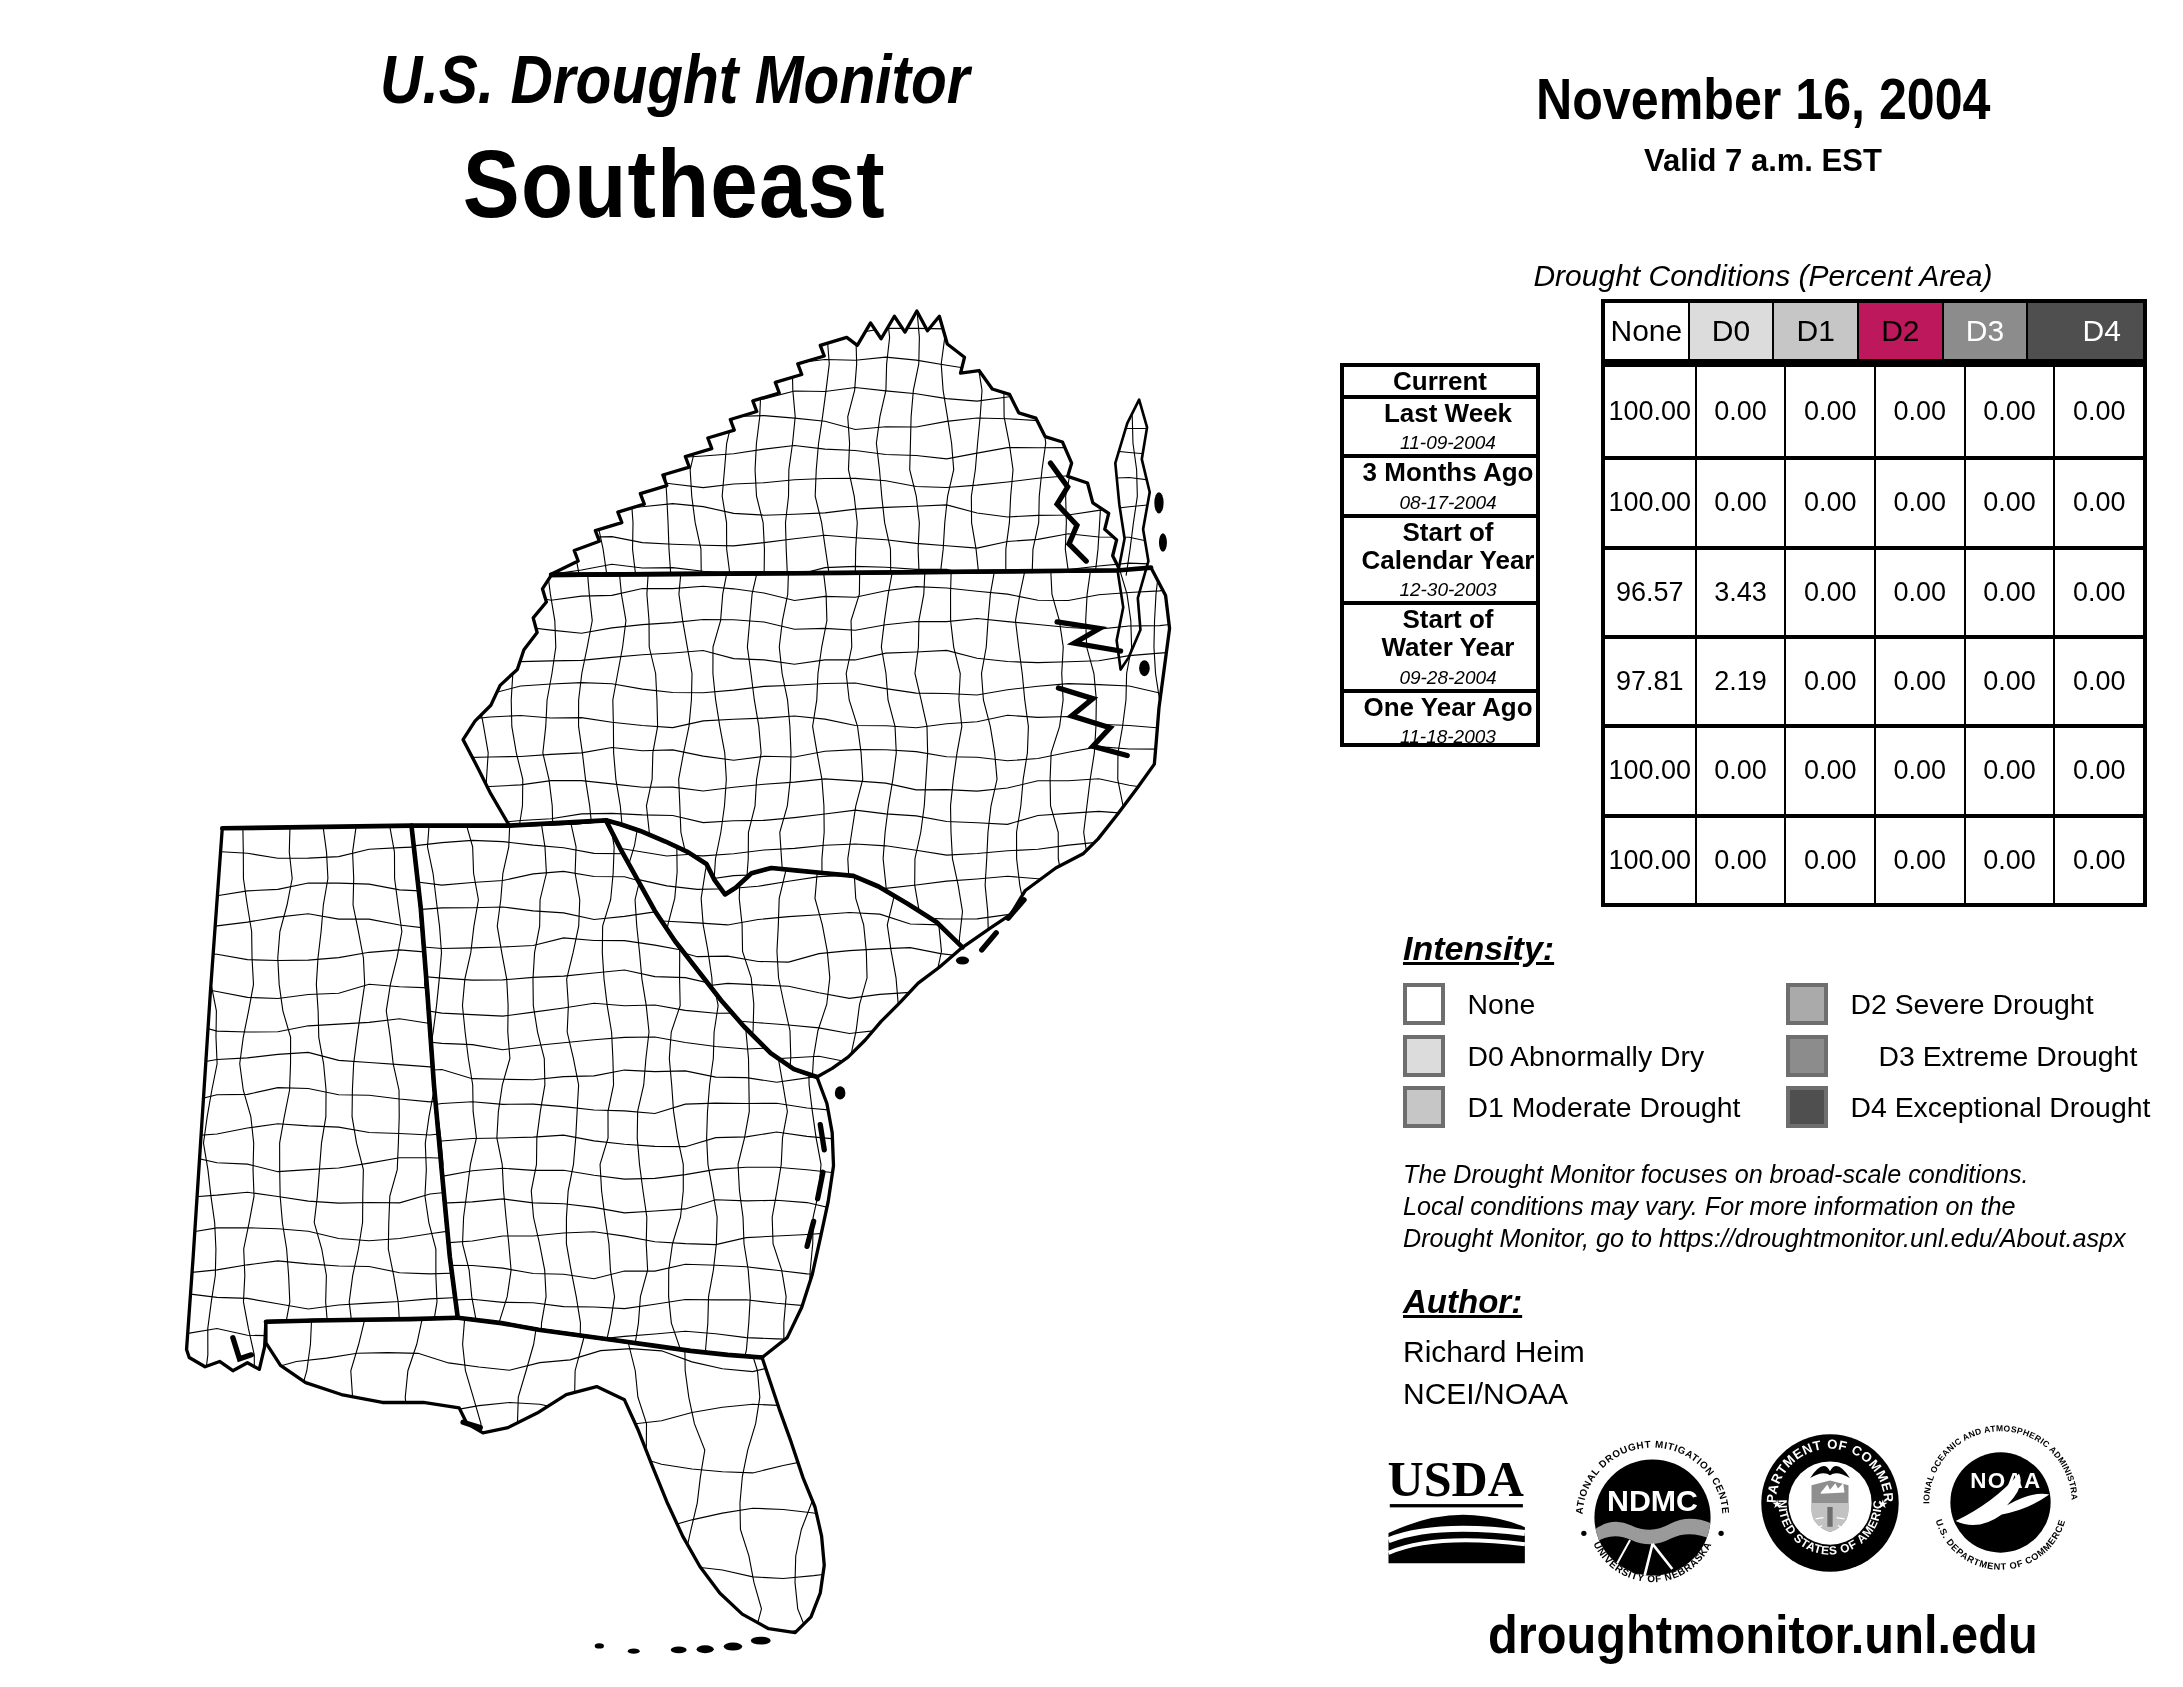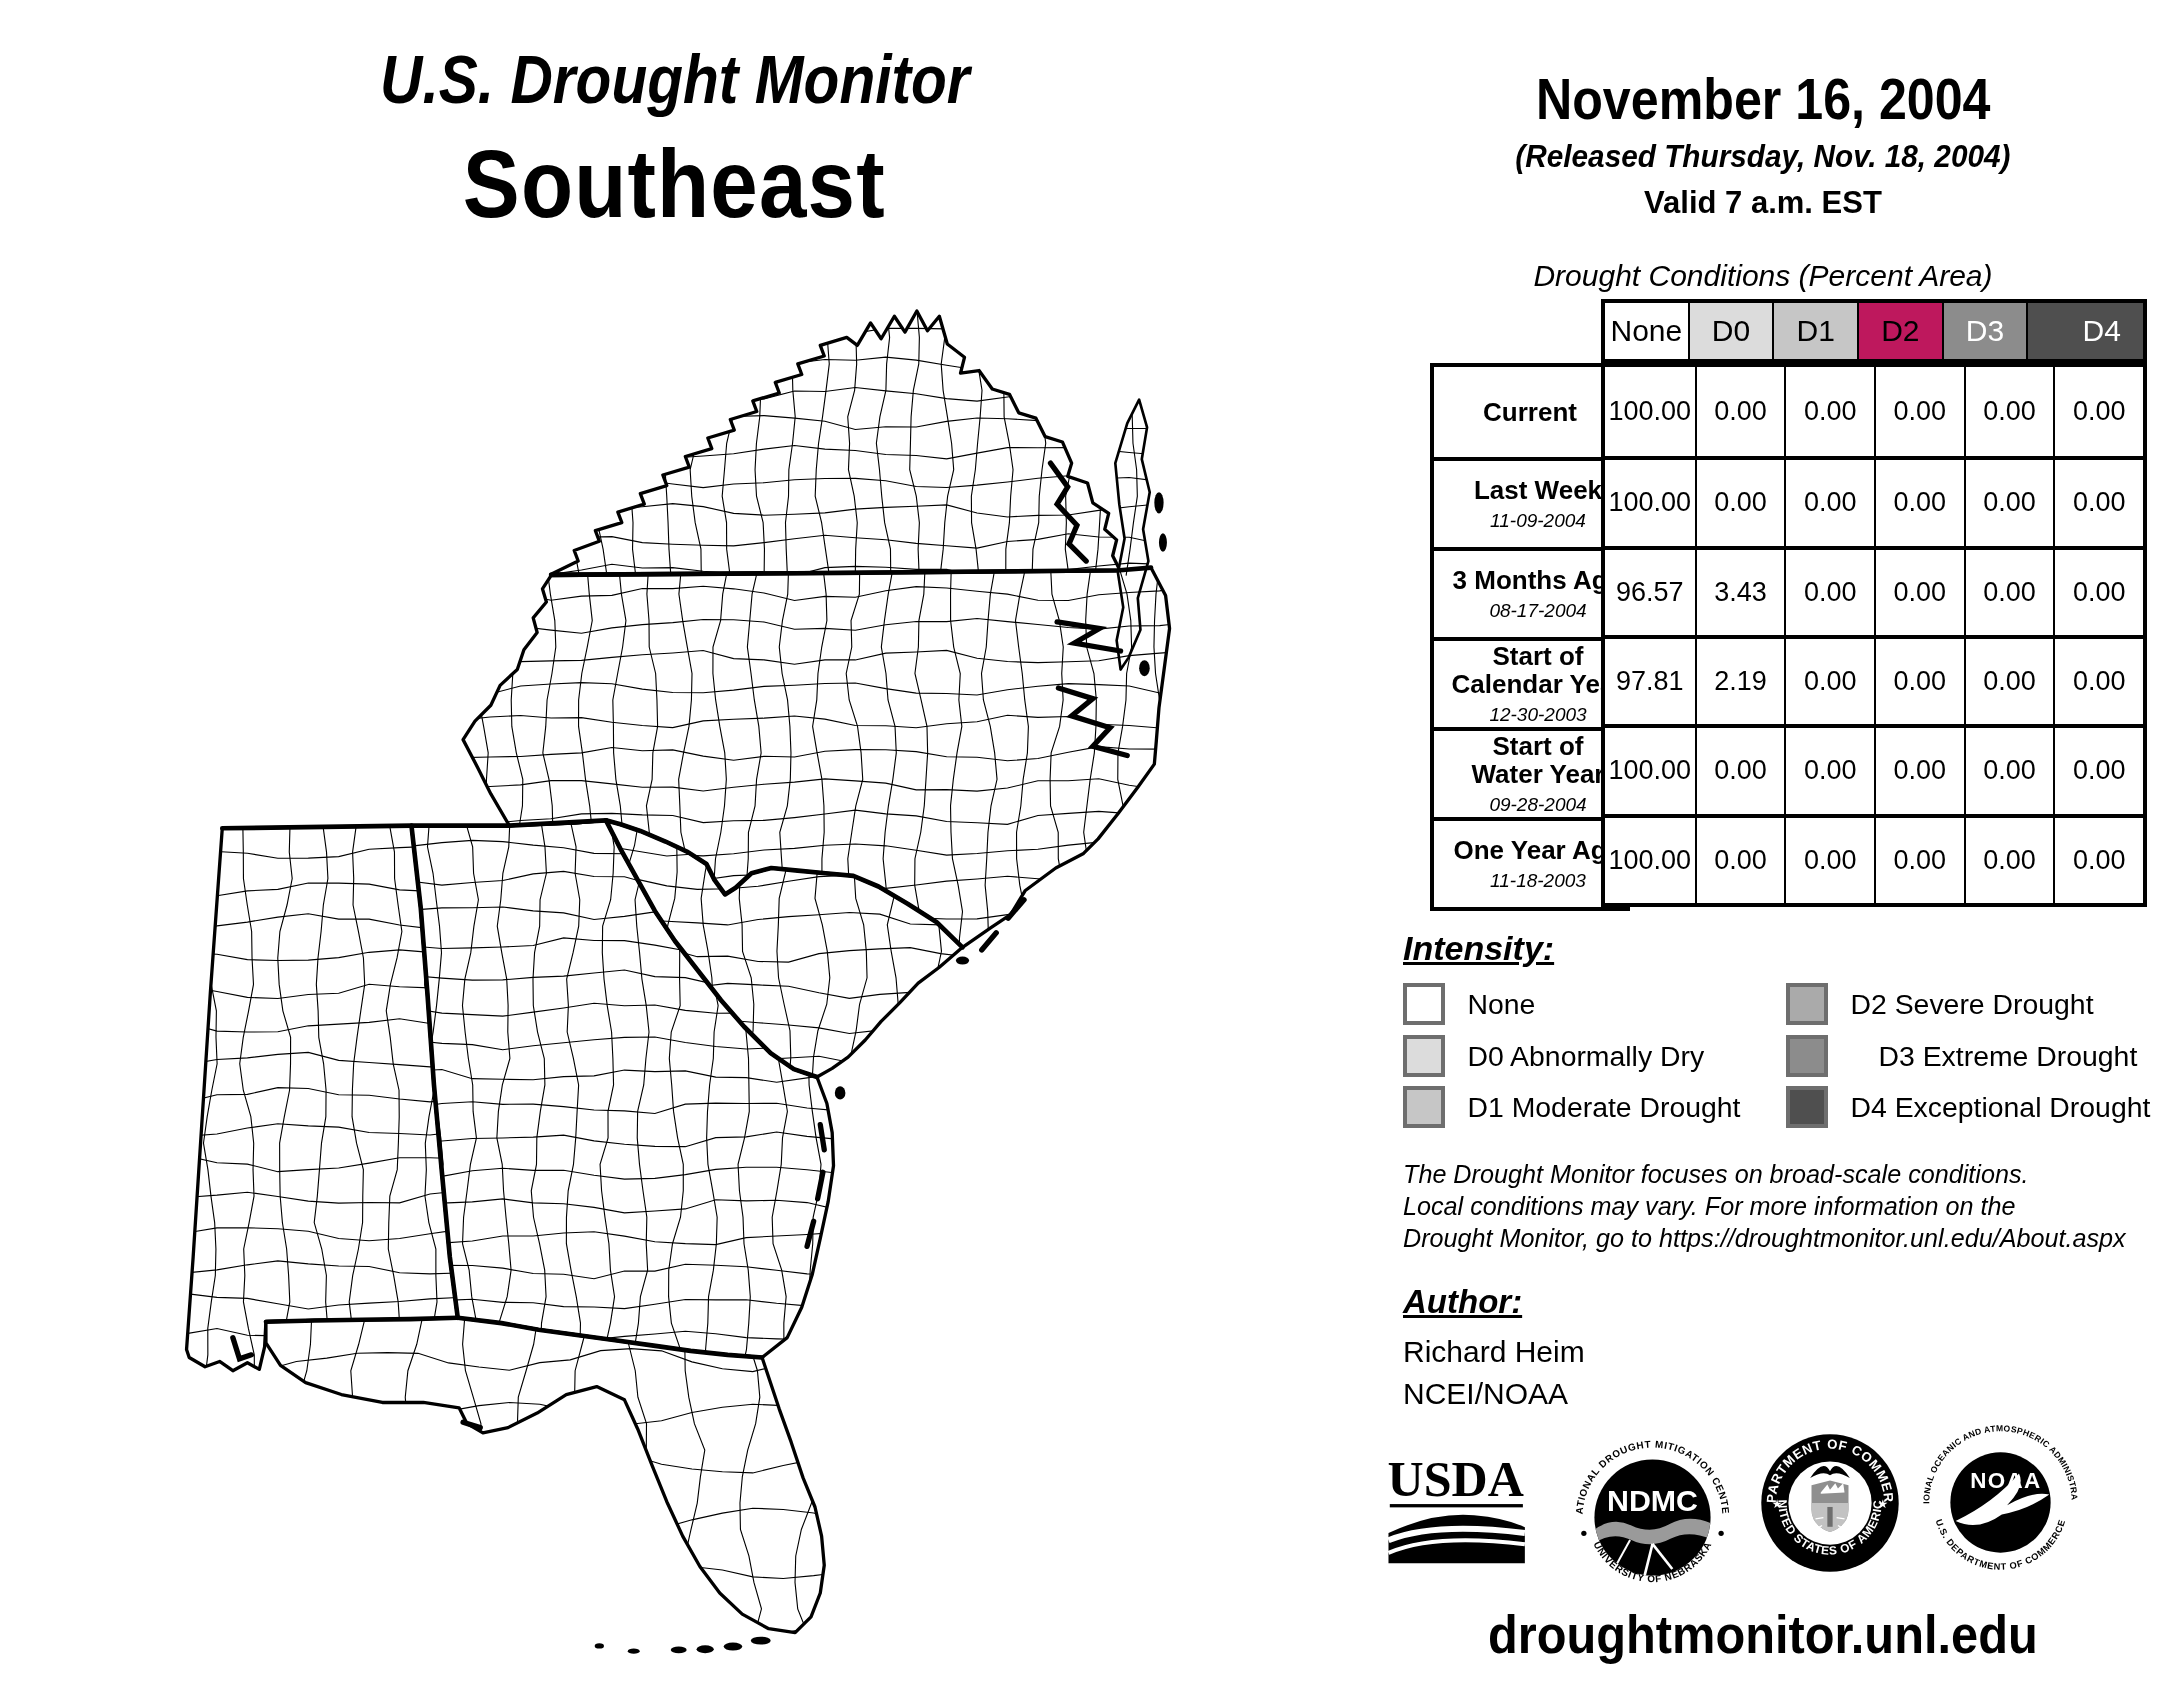--- a/index.html
+++ b/index.html
@@ -20,21 +20,21 @@
           display:inline-block;transform:scaleX(.96);}
   .r-valid{font-size:31px;font-weight:bold;margin-top:10.6px;}
   .tbl-caption{left:1386px;top:259px;width:754px;text-align:center;
           font-size:30px;font-style:italic;}
   
   .thead{left:1601px;top:299px;width:546px;height:64px;border:4.6px solid #000;
          box-sizing:border-box;display:flex;background:#fff;}
   .hcell{flex:1;display:flex;align-items:center;justify-content:center;
          font-size:30px;box-sizing:border-box;}
   .hcell.sep{border-left:2px solid #000;}
-  .labelcol{left:1430px;top:363px;width:200px;height:548px;border:4.6px solid #000;
+  .labelcol{left:1340px;top:363px;width:200px;height:384px;border:4.6px solid #000;
             box-sizing:border-box;display:grid;grid-template-rows:repeat(6,1fr);background:#fff;}
   .lrow{display:flex;flex-direction:column;align-items:center;justify-content:center;
         box-sizing:border-box;text-align:center;}
   .lrow.tsep{border-top:4px solid #000;padding-left:16px;}
   .lrow .lab{font-weight:bold;font-size:26px;line-height:1.08;white-space:pre-line;}
   .lrow .dat{font-style:italic;font-size:19px;margin-top:5.3px;}
   .vals{left:1601px;top:363px;width:546px;height:544px;border:4.6px solid #000;
         box-sizing:border-box;display:grid;grid-template-columns:repeat(6,1fr);
         grid-template-rows:repeat(6,1fr);background:#fff;}
   .vcell{display:flex;align-items:center;justify-content:center;font-size:27px;
@@ -327,21 +327,20 @@
     </g>
   </svg>
 
   <div class="abs map-titles">
     <div><span class="t1">U.S. Drought Monitor</span></div>
     <div><span class="t2">Southeast</span></div>
   </div>
 
   <div class="abs rcol">
     <div><span class="r-date">November 16, 2004</span></div>
-    <div><span class="r-released">(Released Thursday, Nov. 18, 2004)</span></div>
     <div class="r-valid">Valid 7 a.m. EST</div>
   </div>
 
   <div class="abs tbl-caption">Drought Conditions (Percent Area)</div>
 
   <div class="abs thead" id="thead">
       <div class="hcell" style="background: rgb(255, 255, 255); color: rgb(0, 0, 0);">None</div>
       <div class="hcell sep" style="background: rgb(220, 220, 220); color: rgb(0, 0, 0);">D0</div>
       <div class="hcell sep" style="background: rgb(198, 198, 198); color: rgb(0, 0, 0);">D1</div>
       <div class="hcell sep" style="background: #be185d; color: rgb(0, 0, 0);">D2</div>

